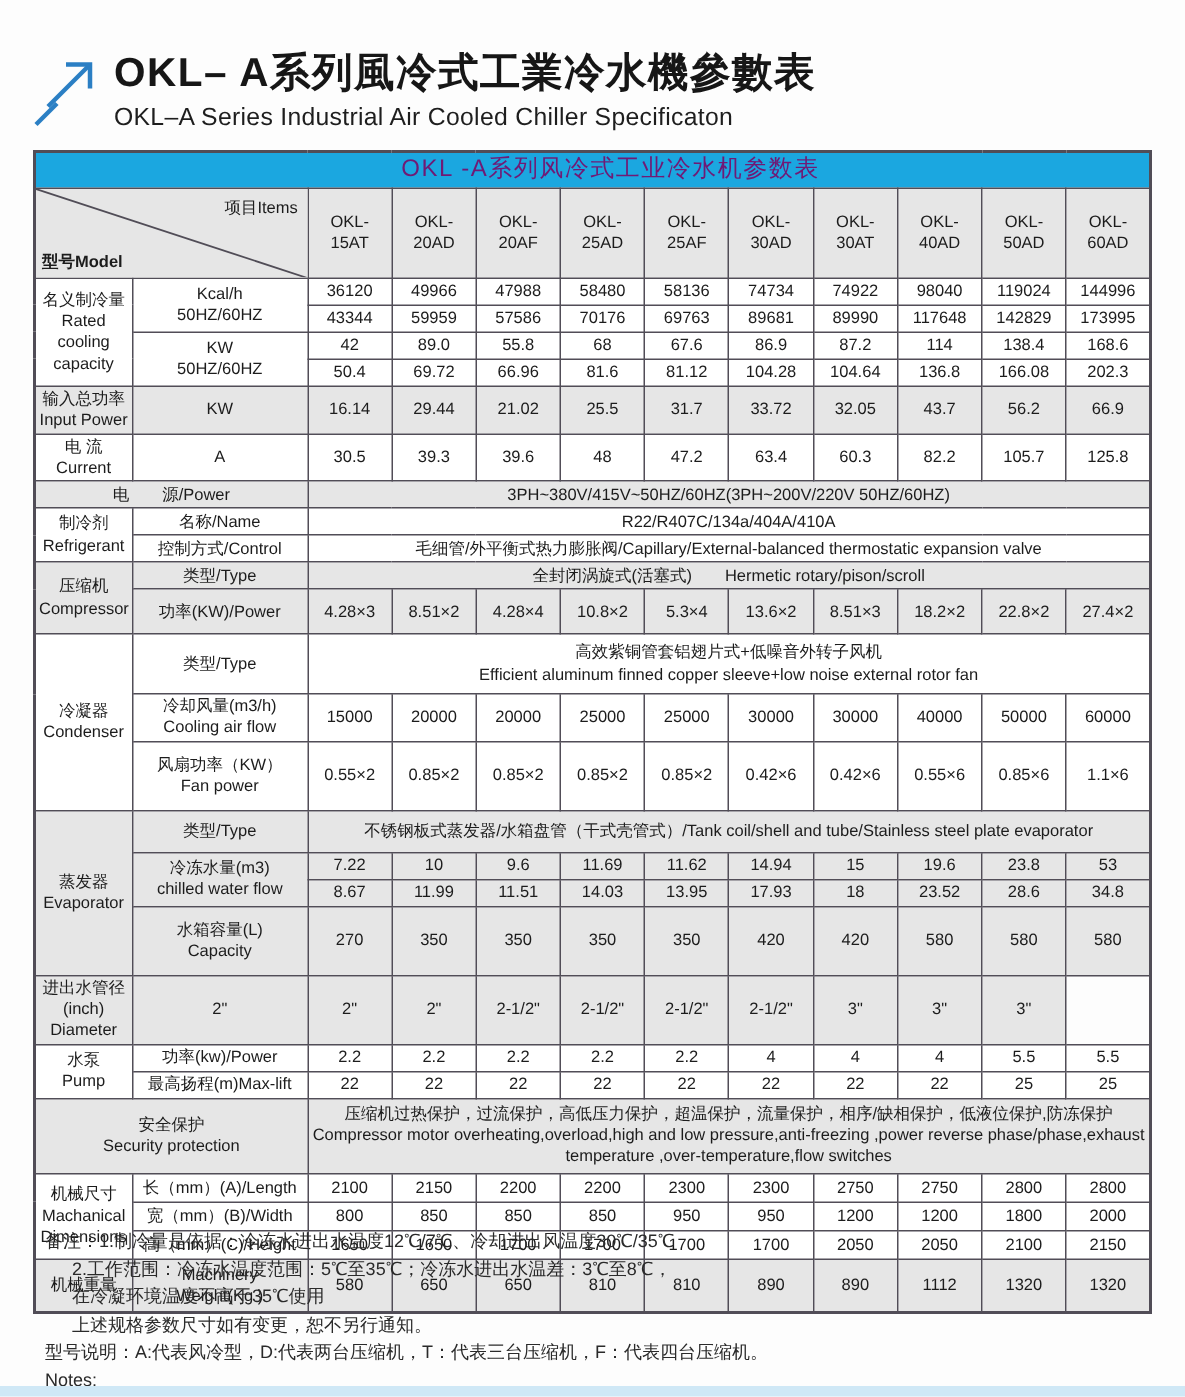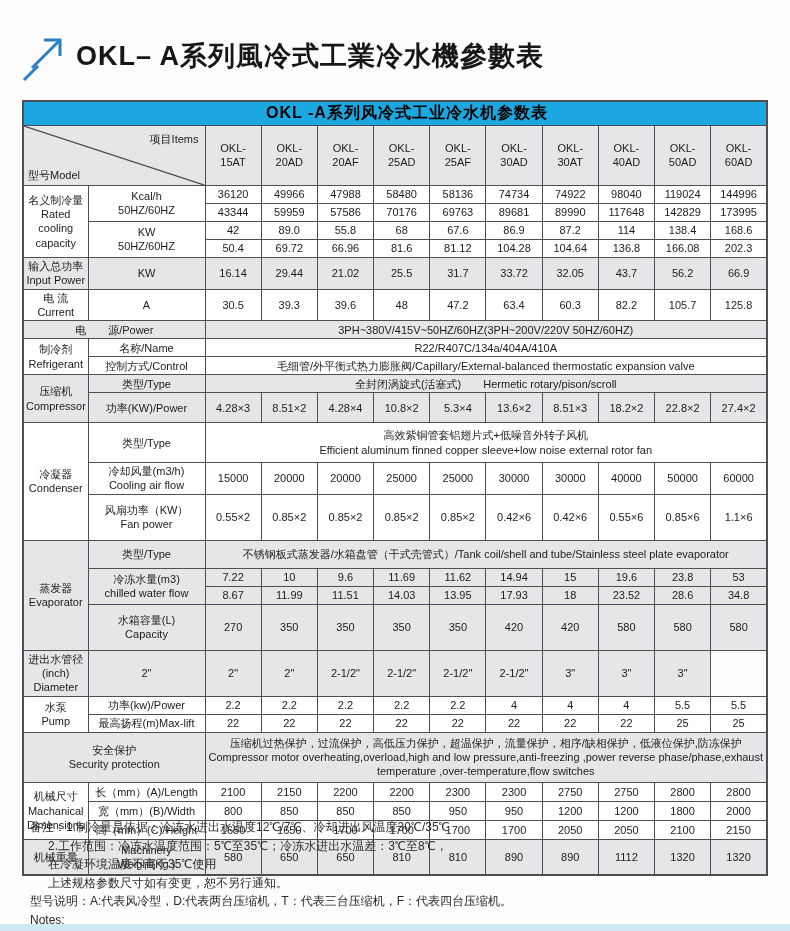--- a/index.html
+++ b/index.html
@@ -26,49 +26,50 @@
     font-size:11px;
     text-align:center;
     vertical-align:middle;
     padding:1px 2px;
     line-height:1.3;
     background:#ffffff;
     overflow:hidden;
   }
   tr.g td { background:#e6e6e6; }
   tr.title-row td {
-    background:#1ba7e0; color:#000000;
-    font-size:16px; font-weight:bold; letter-spacing:1px;
+    background:#1ba7e0; color:#701a75;
+    font-size:16px; font-weight:normal; letter-spacing:1px;
     border:1px solid #514d57;
     padding-left:26px;
   }
   .pre { white-space:pre-line; }
   .model-row td { white-space:pre-line; font-size:11px; }
   .corner { position:relative; padding:0; }
   .corner svg { position:absolute; left:0; top:0; width:100%; height:100%; }
-  .corner .c-model { position:absolute; left:4px; bottom:3px; font-size:11px; }
+  .corner .c-model { position:absolute; left:4px; bottom:3px; font-size:11px;font-weight:bold; }
   .corner .c-items { position:absolute; right:6px; top:6px; font-size:11px; }
   .h24{height:24px}.h33{height:33px}.h18{height:18px}.h19{height:19px}
   .h28{height:28px}.h30{height:30px}.h34{height:46px}.h36{height:36px}
   .h40{height:40px}.h50{height:50px}
   .notes { position:absolute; left:30px; top:818px; width:740px; font-size:12px; color:#2a2a2a; line-height:1.55; }
   .notes .ind { padding-left:18px; }
   .bottom-strip { position:absolute; left:0; bottom:0; width:790px; height:7px; background:#cfe8f6; }
 </style>
 </head>
 <body>
 
 <div class="header">
   <svg class="logo" viewBox="0 0 46 50">
     <polyline points="10,36 38,8" stroke="#2b7fc4" stroke-width="3" fill="none"></polyline>
     <polyline points="22,8 38,8 38,24" stroke="#2b7fc4" stroke-width="3" fill="none"></polyline>
     <line x1="2" y1="48" x2="16" y2="34" stroke="#2b7fc4" stroke-width="3"></line>
   </svg>
   <div>
     <div class="title-zh">OKL– A系列風冷式工業冷水機參數表</div>
+    <div class="title-en">OKL–A Series Industrial Air Cooled Chiller Specificaton</div>
   </div>
 </div>
 
 <table class="spec">
   <colgroup>
     <col style="width:65px">
       <col style="width:117px">
     <col>
       <col>
       <col>

